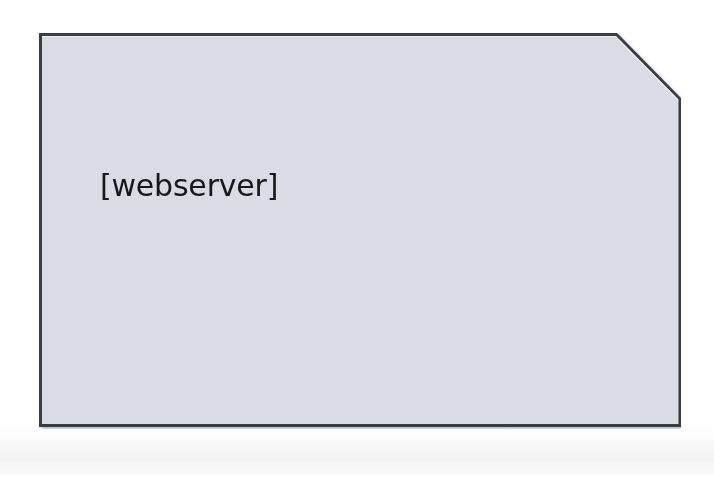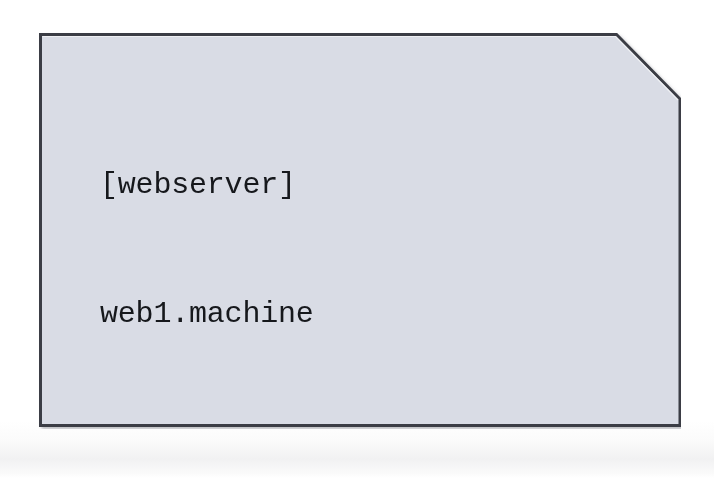--- a/index.html
+++ b/index.html
@@ -51,21 +51,20 @@
     color: #16181c;
     font-size: 30px;
     line-height: 43px;
     font-weight: 400;
     letter-spacing: -0.2px;
     white-space: pre;
   }
   .note-line {
     display: block;
     height: 43px;
-    font-family: Liberation Mono, monospace;
   }
 </style>
 </head>
 <body>
 
 <div id="canvas">
 
   <div id="note-shape">
     <svg viewBox="0 0 644 398" xmlns="http://www.w3.org/2000/svg">
       <defs>
@@ -82,20 +81,19 @@
                Z" fill="#d9dce5" stroke="#3a3d44" stroke-width="3" stroke-linejoin="miter" filter="url(#softshadow)"></path>
 
       <path d="M 5.5 5.5
                L 578.6 5.5
                L 641.0 69.0" fill="none" stroke="#f2f3f6" stroke-width="1.2" stroke-opacity="0.85"></path>
     </svg>
   </div>
 
   <div id="note-text">
     <span class="note-line">[webserver]</span>
-    <span class="note-line">web1.machine</span>
     
     
     
     
   </div>
 
 </div>
 
 </body></html>

